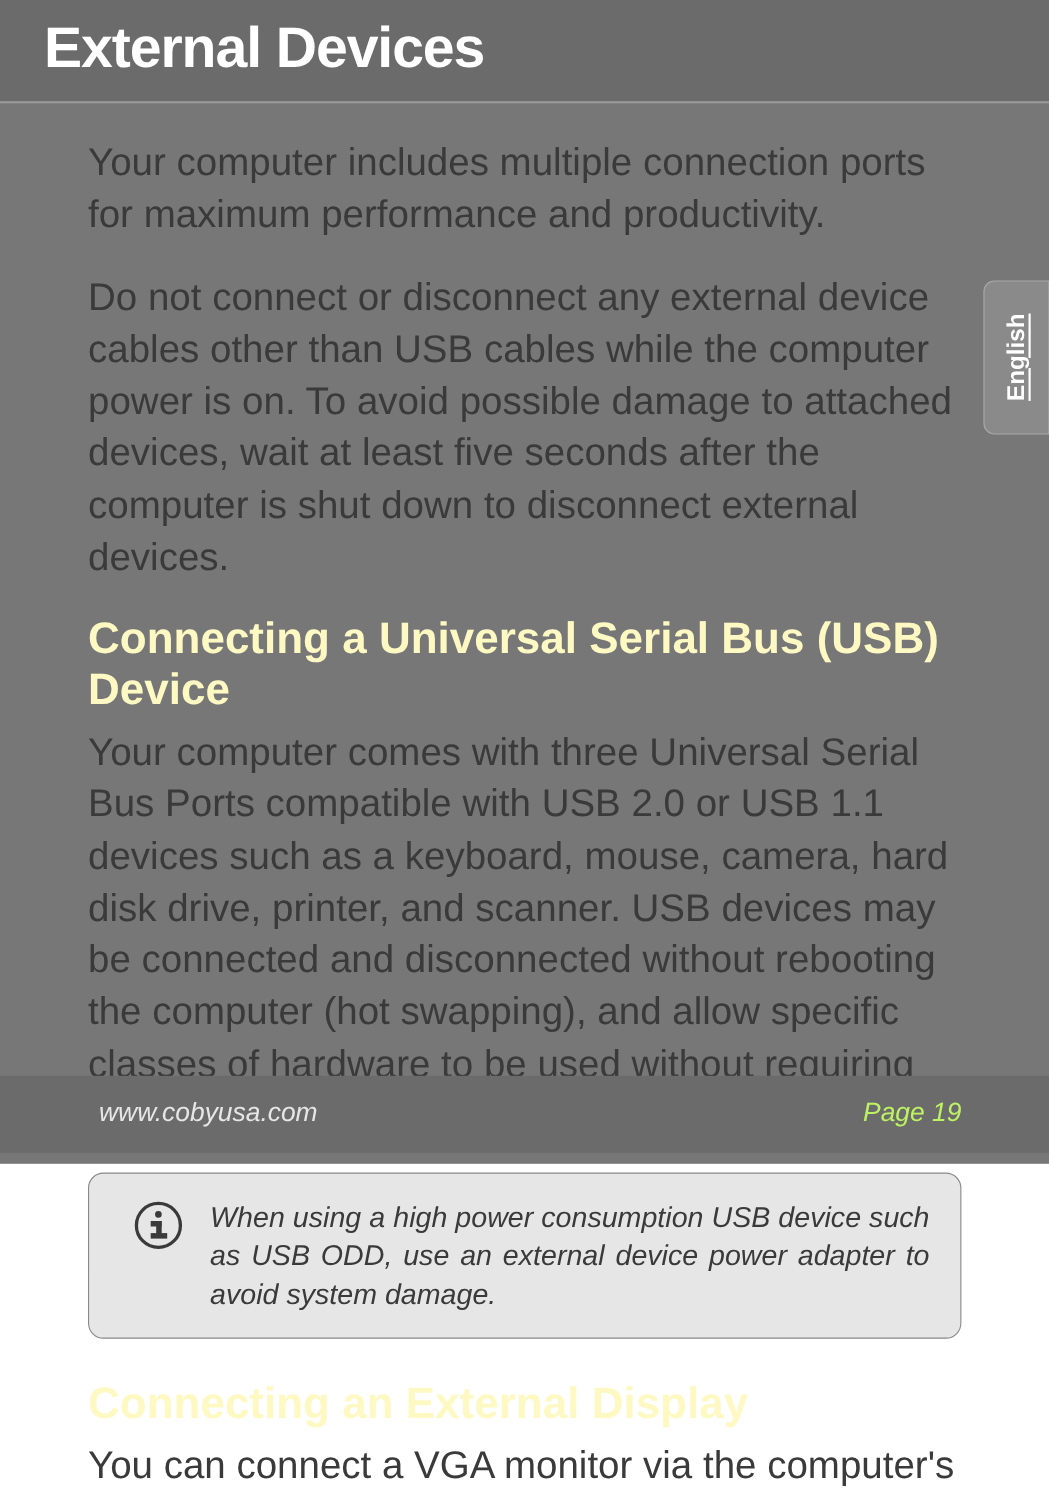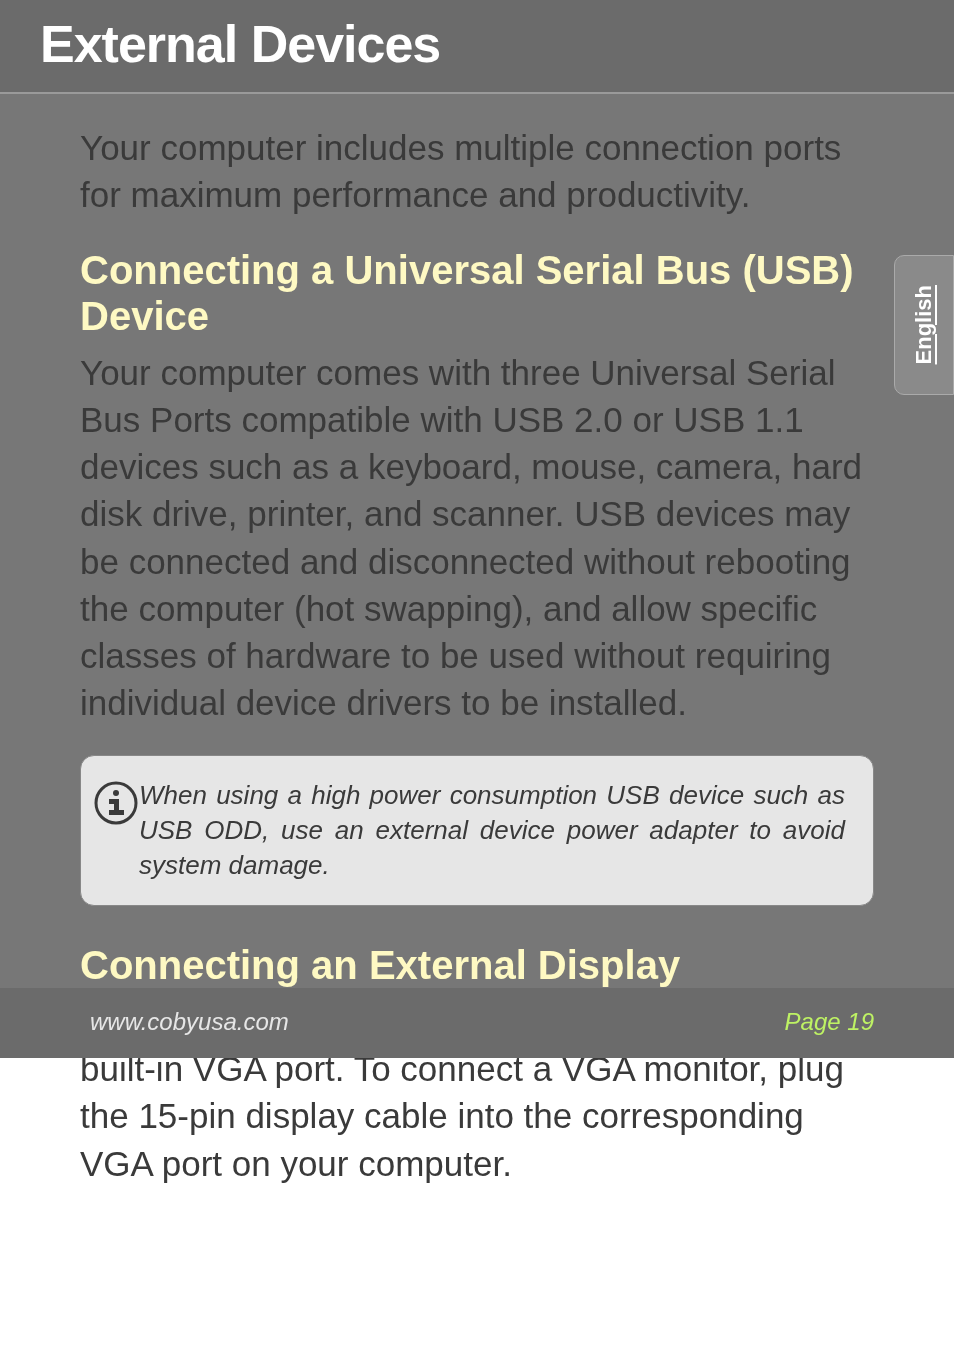--- a/index.html
+++ b/index.html
@@ -4,26 +4,26 @@
 <style>
   * { box-sizing: border-box; margin: 0; padding: 0; }
   html, body { width: 954px; height: 1354px; font-family: "Segoe UI", "Myriad Pro", Arial, sans-serif; color: #3a3a3a; }
   .page { width: 954px; height: 1058px; background: #777777; position: relative; }
   .title-bar { background: #6b6b6b; border-bottom: 2px solid #9a9a9a; padding: 14px 0 18px 40px; }
   .title-bar h1 { color: #fff; font-weight: 700; font-size: 52px; letter-spacing: -1px; font-family: "Segoe UI", Arial, sans-serif; }
   .content { padding: 30px 80px 0 80px; color: #3a3a3a; }
   .content p { font-size: 35px; line-height: 1.35; margin-bottom: 28px; }
   .content h2 { font-size: 40px; font-weight: 700; color: #fef9c3; margin-top: 18px; margin-bottom: 10px; line-height: 1.15; }
   .content h2.tight { margin-top: 30px; }
-  .infobox { border: 1.5px solid #888; border-radius: 14px; background: #e6e6e6; padding: 22px 28px 22px 12px; margin: 10px 0 36px 0; display: flex; align-items: flex-start; }
+  .infobox { border: 1.5px solid #888; border-radius: 14px; background: #e6e6e6; padding: 22px 28px 22px 40px; margin: 10px 0 36px 0; display: flex; align-items: flex-start; gap: 24px; }
   .infobox .info-icon { flex: 0 0 auto; margin-top: 2px; }
   .infobox .info-text { font-style: italic; font-size: 26px; line-height: 1.35; text-align: justify; }
   .lang-tab { position: absolute; right: 0; top: 255px; width: 60px; height: 140px; background: #8a8a8a; border-top-left-radius: 10px; border-bottom-left-radius: 10px; border: 1px solid #aaa; display: flex; align-items: center; justify-content: center; }
   .lang-tab span { color: #fff; font-weight: 700; font-size: 22px; text-decoration: underline; writing-mode: vertical-rl; transform: rotate(180deg); }
-  .footer { position: absolute; bottom: 0; left: 0; right: 0; height: 70px; background: #6b6b6b; display: flex; align-items: center; justify-content: space-between; padding: 0 80px 3px 90px; }
+  .footer { position: absolute; bottom: 10px; left: 0; right: 0; height: 70px; background: #6b6b6b; display: flex; align-items: center; justify-content: space-between; padding: 0 80px 3px 90px; }
   .footer .url { color: #e6e6e6; font-style: italic; font-size: 24px; }
   .footer .pagenum { color: #bef264; font-style: italic; font-size: 24px; }
   .arrow { font-family: Arial, sans-serif; }
 </style>
 </head>
 <body>
 
 <div class="page">
 
   <div class="title-bar">
@@ -31,20 +31,21 @@
   </div>
 
   <div class="lang-tab">
     <span>English</span>
   </div>
 
   <div class="content">
 
     <p>Your computer includes multiple connection ports for maximum performance and productivity.</p>
 
+    <p>Do not connect or disconnect any external device cables other than USB cables while the computer power is on. To avoid possible damage to attached devices, wait at least five seconds after the computer is shut down to disconnect external devices.</p>
 
     <h2>Connecting a Universal Serial Bus (USB) Device</h2>
 
     <p>Your computer comes with three Universal Serial Bus Ports compatible with USB 2.0 or USB 1.1 devices such as a keyboard, mouse, camera, hard disk drive, printer, and scanner. USB devices may be connected and disconnected without rebooting the computer (hot swapping), and allow specific classes of hardware to be used without requiring individual device drivers to be installed.</p>
 
     <div class="infobox">
       <div class="info-icon">
         <svg width="46" height="46" viewBox="0 0 46 46">
           <circle cx="23" cy="23" r="20" fill="none" stroke="#3a3a3a" stroke-width="3"></circle>
           <circle cx="23" cy="13" r="3" fill="#3a3a3a"></circle>

